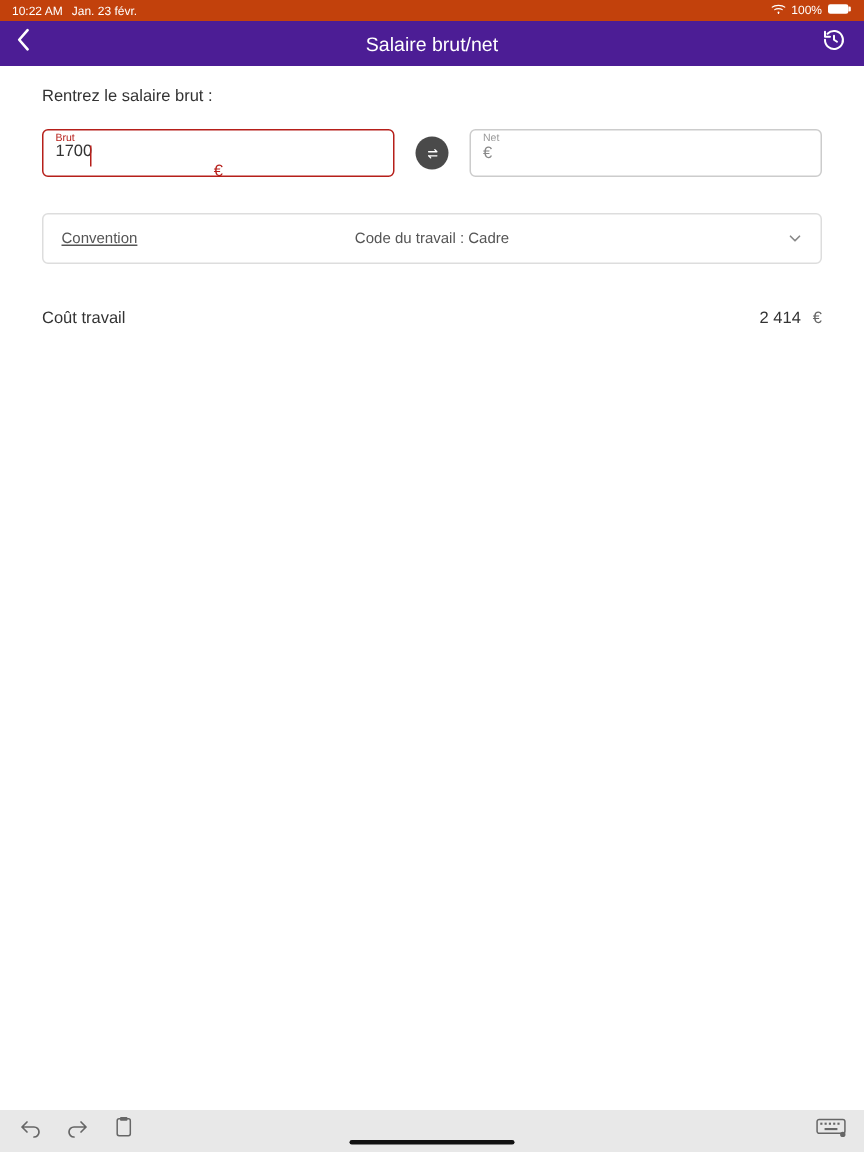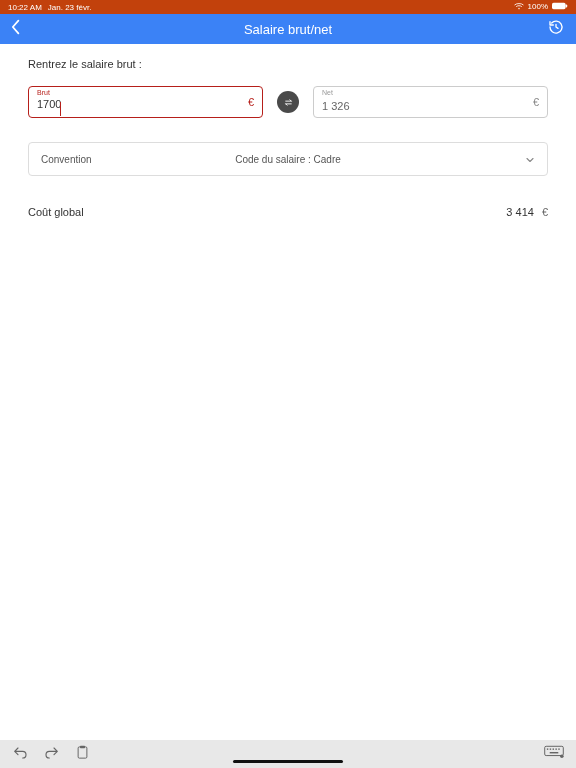--- a/index.html
+++ b/index.html
@@ -1,37 +1,37 @@
 <!DOCTYPE html>
 <html><head>
 <meta charset="utf-8">
 <style>
   * { box-sizing: border-box; margin: 0; padding: 0; }
   html, body { width: 576px; height: 768px; font-family: -apple-system, Helvetica, Arial, sans-serif; background: #fff; overflow: hidden; }
   .status-bar { height: 14px; background: #c2410c; color: #fff; display: flex; align-items: center; justify-content: space-between; padding: 0 8px; font-size: 8px; }
   .status-left { display: flex; gap: 6px; }
   .status-right { display: flex; gap: 4px; align-items: flex-start; }
-  .nav-bar { height: 30px; background: #3b82f6; color: #fff; display: flex; align-items: center; justify-content: center; position: relative; }
+  .nav-bar { height: 30px; background: #4c1d95; color: #fff; display: flex; align-items: center; justify-content: center; position: relative; }
   .nav-back { position: absolute; left: 10px; top: 50%; transform: translateY(-50%); }
   .nav-title { font-size: 13px; font-weight: 500; }
   .nav-action { position: absolute; right: 12px; top: 50%; transform: translateY(-50%); }
   .content { padding: 14px 28px; color: #222; }
   .subtitle { font-size: 11px; margin-bottom: 16px; color: #333; }
   .inputs-row { display: flex; align-items: center; gap: 14px; }
   .field { flex: 1; position: relative; border: 1px solid #ccc; border-radius: 4px; height: 32px; display: flex; align-items: center; padding: 0 8px; }
-  .field.active { border-color: #b61f1a; }
+  .field.active { border-color: #b61f1a; flex-direction: column; }
   .field-label { position: absolute; top: 2px; left: 8px; font-size: 7px; color: #999; }
   .field.active .field-label { color: #b61f1a; }
   .field-input { border: none; outline: none; width: 100%; font-size: 11px; background: transparent; padding-top: 7px; color: #333; }
   .field-input.net-val { color: #666; }
   .euro-sym { font-size: 11px; color: #b61f1a; }
   .euro-sym.muted { color: #888; }
   .swap-btn { width: 22px; height: 22px; border-radius: 50%; background: #4a4a4a; display: flex; align-items: center; justify-content: center; flex-shrink: 0; }
   .swap-btn svg { width: 11px; height: 11px; }
-  .dropdown { margin-top: 24px; border: 1px solid #ddd; border-radius: 4px; height: 34px; display: flex; align-items: center; padding: 0 12px; font-size: 10px; color: #555; position: relative; }
+  .dropdown { margin-top: 24px; border: 1px solid #ddd; border-radius: 4px; height: 34px; display: flex; align-items: center; padding: 0 12px; font-size: 10px; color: #555; position: relative; text-decoration: underline; }
   .dropdown-value { position: absolute; left: 50%; transform: translateX(-50%); }
   .dropdown-caret { position: absolute; right: 12px; }
   .cost-row { margin-top: 30px; display: flex; align-items: center; justify-content: space-between; font-size: 11px; color: #333; }
   .cost-right { display: flex; align-items: center; gap: 8px; }
   .bottom-bar { position: absolute; bottom: 0; left: 0; right: 0; height: 28px; background: #e8e8e8; display: flex; align-items: center; padding: 0 12px; gap: 16px; }
   .bottom-spacer { flex: 1; }
   .home-indicator { position: absolute; bottom: 5px; left: 50%; transform: translateX(-50%); width: 110px; height: 3px; background: #111; border-radius: 2px; }
   .caret-line { display:inline-block; width:1px; height:14px; background:#b61f1a; vertical-align:middle; margin-left:-1px; position:relative; top:3px;}
 </style>
 </head>
@@ -86,39 +86,38 @@
     </div>
 
     <div class="swap-btn">
       <svg viewBox="0 0 24 24" fill="none">
           <path d="M6 9 L18 9 M18 9 L15 6 M6 15 L18 15 M6 15 L9 18" stroke="white" stroke-width="2" stroke-linecap="round" stroke-linejoin="round"></path>
         </svg>
     </div>
 
     <div class="field">
       <span class="field-label">Net</span>
-      <span class="field-input net-val">1 326</span>
       <span class="euro-sym muted">€</span>
     </div>
   </div>
 
   <div class="dropdown">
     <span>Convention</span>
-    <span class="dropdown-value">Code du salaire : Cadre</span>
+    <span class="dropdown-value">Code du travail : Cadre</span>
     <span class="dropdown-caret">
       <svg width="10" height="6" viewBox="0 0 12 8" fill="none">
           <path d="M2 2 L6 6 L10 2" stroke="#888" stroke-width="1.5" stroke-linecap="round" stroke-linejoin="round"></path>
         </svg>
     </span>
   </div>
 
   <div class="cost-row">
-    <span>Coût global</span>
+    <span>Coût travail</span>
     <span class="cost-right">
-      <span>3 414</span>
+      <span>2 414</span>
       <span style="color:#666">€</span>
     </span>
   </div>
 </div>
 
 <div class="bottom-bar">
   <span>
     <svg width="16" height="14" viewBox="0 0 24 20" fill="none">
         <path d="M9 4 L4 9 L9 14 M4 9 L16 9 A5 5 0 0 1 16 19" stroke="#666" stroke-width="1.7" stroke-linecap="round" stroke-linejoin="round"></path>
       </svg>

